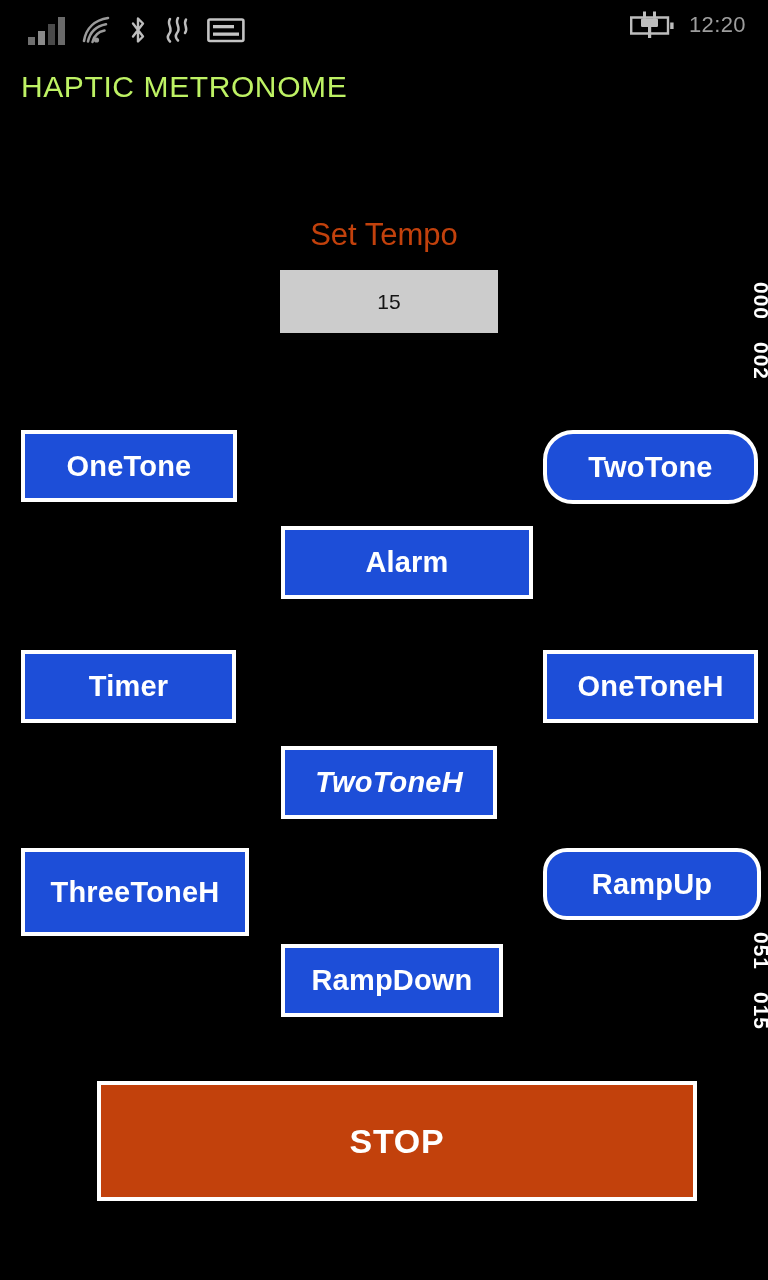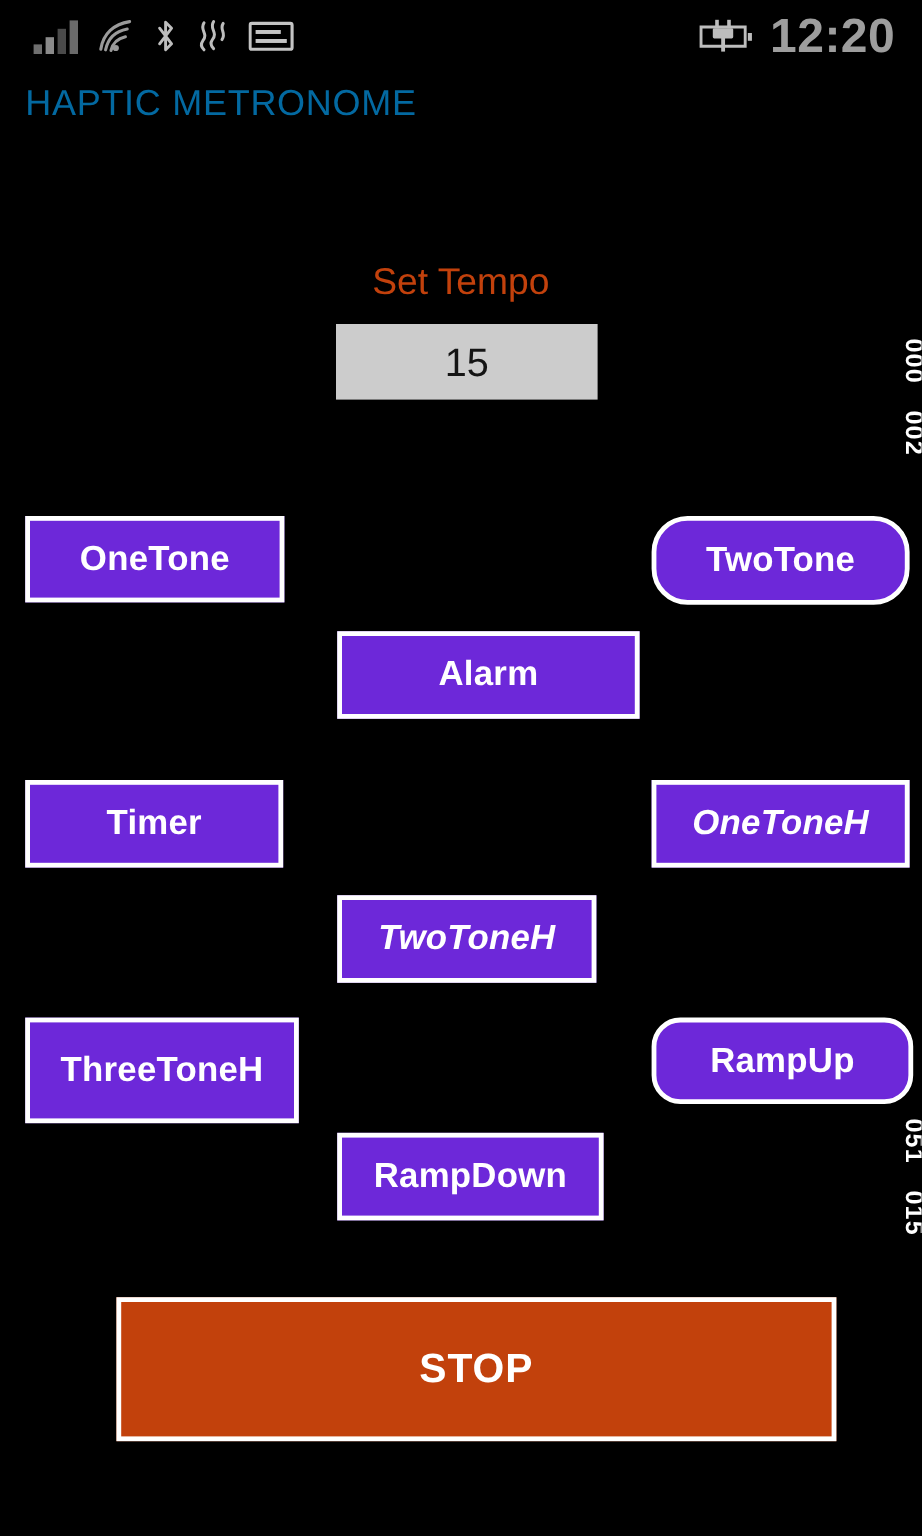--- a/index.html
+++ b/index.html
@@ -51,36 +51,36 @@
   .ic svg { display:block; }
 
   #status-right {
     position: absolute;
     right: 22px; top: 10px;
     display: flex;
     align-items: center;
     gap: 14px;
   }
   #clock {
-    font-size: 40px;
+    font-size: 22px;
     color: #9d9d9d;
     letter-spacing: 0.4px;
     line-height: 1;
-    font-weight: 700;
+    font-weight: 400;
   }
 
   
   #page-title {
     position: absolute;
     left: 21px;
     top: 70px;
     font-size: 30px;
     font-weight: 300;
     letter-spacing: 0.6px;
-    color: #0369a1;
+    color: #bef264;
     line-height: 1.1;
     white-space: nowrap;
     text-align: right;
   }
 
   
   #tempo-label {
     position: absolute;
     left: 0; top: 218px;
     width: 768px;
@@ -92,21 +92,21 @@
   }
   #tempo-input {
     position: absolute;
     left: 280px; top: 270px;
     width: 218px; height: 63px;
     background: #cccccc;
     color: #141414;
     border: none;
     outline: none;
     font-family: "Liberation Sans", sans-serif;
-    font-size: 33px;
+    font-size: 21px;
     font-weight: 300;
     text-align: center;
     line-height: 63px;
     box-sizing: border-box;
     padding: 11px;
   }
 
   
   .edge-tick {
     position: absolute;
@@ -121,42 +121,42 @@
     white-space: nowrap;
   }
   #tick-0 { top: 282px; }
   #tick-1 { top: 342px; }
   #tick-2 { top: 932px; }
   #tick-3 { top: 992px; }
 
   
   .pbtn {
     position: absolute;
-    background: #6d28d9;
+    background: #1d4ed8;
     border: 4px solid #ffffff;
     color: #ffffff;
     font-family: "Liberation Sans", sans-serif;
     font-size: 29px;
     font-weight: bold;
     letter-spacing: 0.2px;
     box-sizing: border-box;
     display: flex;
     align-items: center;
     justify-content: center;
     padding: 0 18px;
     white-space: nowrap;
     cursor: pointer;
     line-height: 1;
   }
 
   #btn-onetone    { left: 21px;  top: 430px; width: 216px; height: 72px; }
   #btn-twotone    { left: 543px; top: 430px; width: 215px; height: 74px; border-radius: 30px; }
   #btn-alarm      { left: 281px; top: 526px; width: 252px; height: 73px; }
   #btn-timer      { left: 21px;  top: 650px; width: 215px; height: 73px; }
-  #btn-onetoneh   { left: 543px; top: 650px; width: 215px; height: 73px; font-style: italic; }
+  #btn-onetoneh   { left: 543px; top: 650px; width: 215px; height: 73px; }
   #btn-twotoneh   { left: 281px; top: 746px; width: 216px; height: 73px; font-style: italic; }
   #btn-threetoneh { left: 21px;  top: 848px; width: 228px; height: 88px; }
   #btn-rampup     { left: 543px; top: 848px; width: 218px; height: 72px; border-radius: 24px; }
   #btn-rampdown   { left: 281px; top: 944px; width: 222px; height: 73px; }
 
   
   #btn-stop {
     position: absolute;
     left: 97px; top: 1081px;
     width: 600px; height: 120px;

